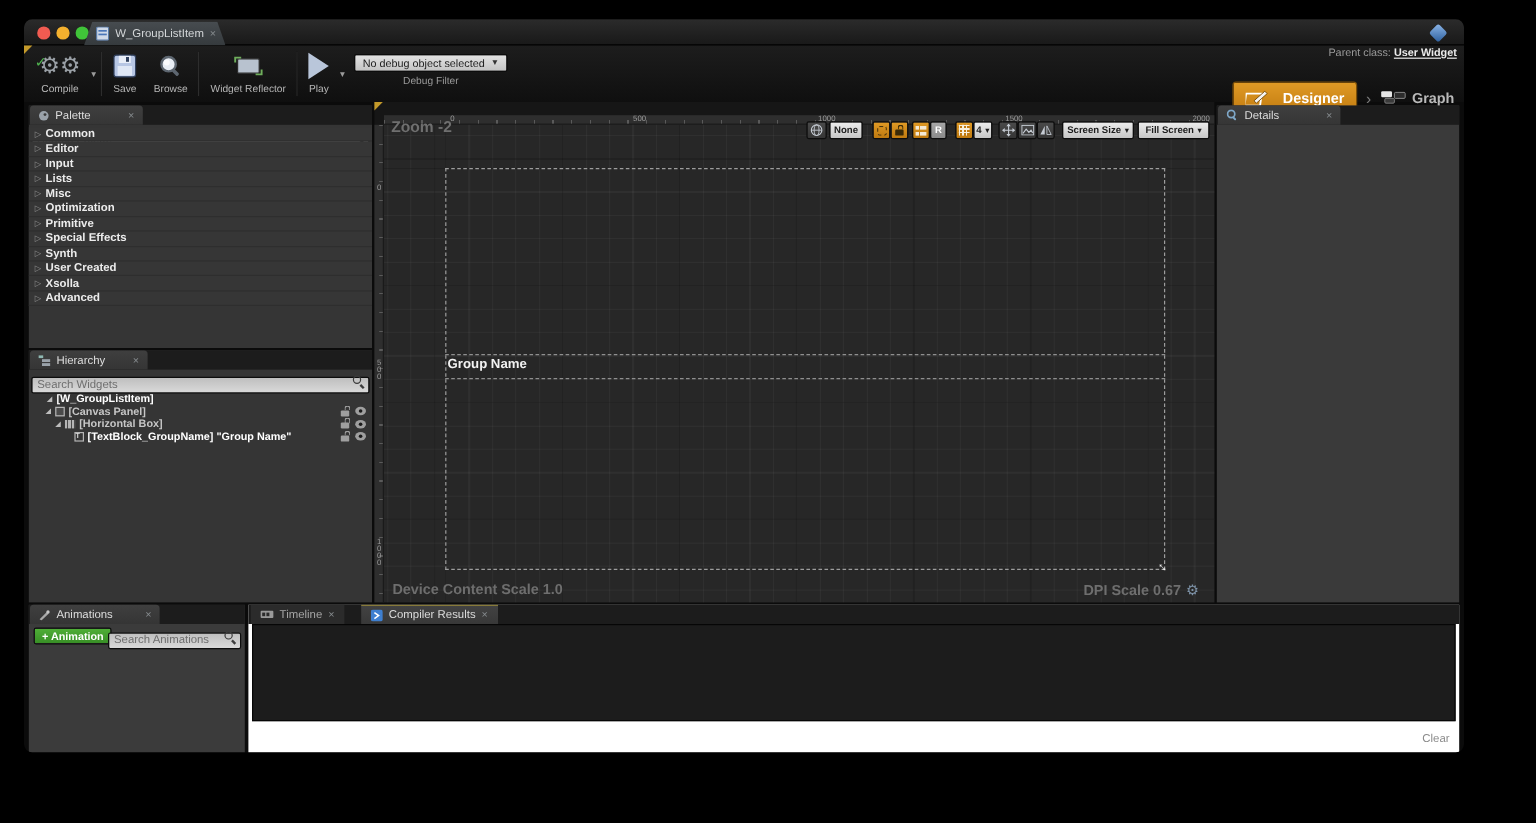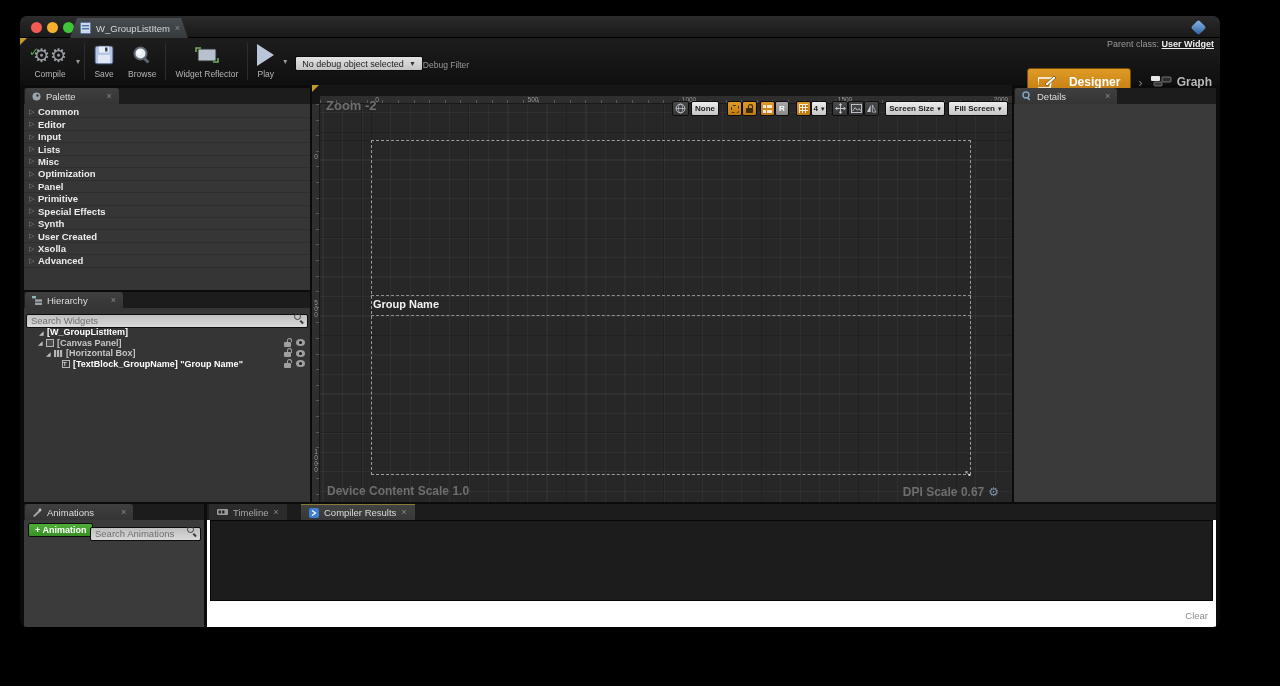--- a/index.html
+++ b/index.html
@@ -19,21 +19,21 @@
   .wedge{position:absolute;width:0;height:0;border-top:7px solid #c49a2a;border-right:7px solid transparent;}
   .tb-flex{position:absolute;left:6px;top:2px;height:43px;display:flex;align-items:stretch;}
   .tool{display:flex;flex-direction:column;align-items:center;justify-content:flex-start;padding:2px 7px 0 7px;}
   .tool .lbl{font-size:8.5px;color:#b6b6b6;margin-top:1px;}
   .tool .icb{height:26px;display:flex;align-items:center;justify-content:center;}
   .tb-sep{width:1px;background:#000;border-right:1px solid #2d2d2d;margin:3px 2px;}
   .caret{color:#9b9b9b;font-size:8px;align-self:center;margin:0 2px;}
   .gear2{font-size:19px;color:#9aa0a6;position:relative;line-height:19px;}
   .gear2 .chk{position:absolute;left:-4px;top:-3px;color:#4fb44f;font-size:12px;font-weight:bold;}
   .play-tri{width:0;height:0;border-left:17px solid #b9c6da;border-top:11px solid transparent;border-bottom:11px solid transparent;}
-  .debug-dd{align-self:flex-start;margin-top:16px;display:flex;flex-direction:row;align-items:center;padding:0 6px;}
+  .debug-dd{align-self:flex-start;margin-top:5px;display:flex;flex-direction:column;align-items:center;padding:0 6px;}
   .dd-btn{background:linear-gradient(#e3e3e3,#c4c4c4);border:1px solid #0c0c0c;border-radius:2px;height:15px;display:flex;align-items:center;padding:0 6px;font-size:9px;color:#1c1c1c;white-space:nowrap;}
   .dd-btn .dd-c{margin-left:5px;font-size:7px;color:#333;}
   .debug-dd .lbl{font-size:8.5px;color:#9a9a9a;margin-top:2px;}
   .parent-class{position:absolute;right:6px;top:1px;font-size:9px;color:#9a9a9a;}
   .parent-class b{color:#ececec;font-weight:bold;text-decoration:underline;}
   .mode-switch{position:absolute;right:8px;top:30px;display:flex;align-items:center;gap:7px;}
   .designer-btn{background:linear-gradient(#e09a25,#c07a10);border:1px solid #7a4e08;border-radius:3px;height:28px;display:flex;align-items:center;gap:11px;padding:0 10px;color:#fff;font-size:12px;font-weight:bold;}
   .graph-btn{display:flex;align-items:center;gap:5px;color:#b9b9b9;font-size:12px;font-weight:bold;}
   .mode-sep{color:#7d7d7d;font-size:13px;}
   .blue-diamond{position:absolute;right:10px;top:-17px;width:11px;height:11px;background:linear-gradient(135deg,#8cb6e8,#2d5f9e);transform:rotate(45deg);border-radius:2px;}
@@ -265,24 +265,20 @@
       <div class="cat-row">
             <span class="ex">▷</span>
             <span class="t">Misc</span>
           </div>
       <div class="cat-row">
             <span class="ex">▷</span>
             <span class="t">Optimization</span>
           </div>
       <div class="cat-row">
             <span class="ex">▷</span>
-            <span class="t">Panel</span>
-          </div>
-      <div class="cat-row">
-            <span class="ex">▷</span>
             <span class="t">Primitive</span>
           </div>
       <div class="cat-row">
             <span class="ex">▷</span>
             <span class="t">Special Effects</span>
           </div>
       <div class="cat-row">
             <span class="ex">▷</span>
             <span class="t">Synth</span>
           </div>

